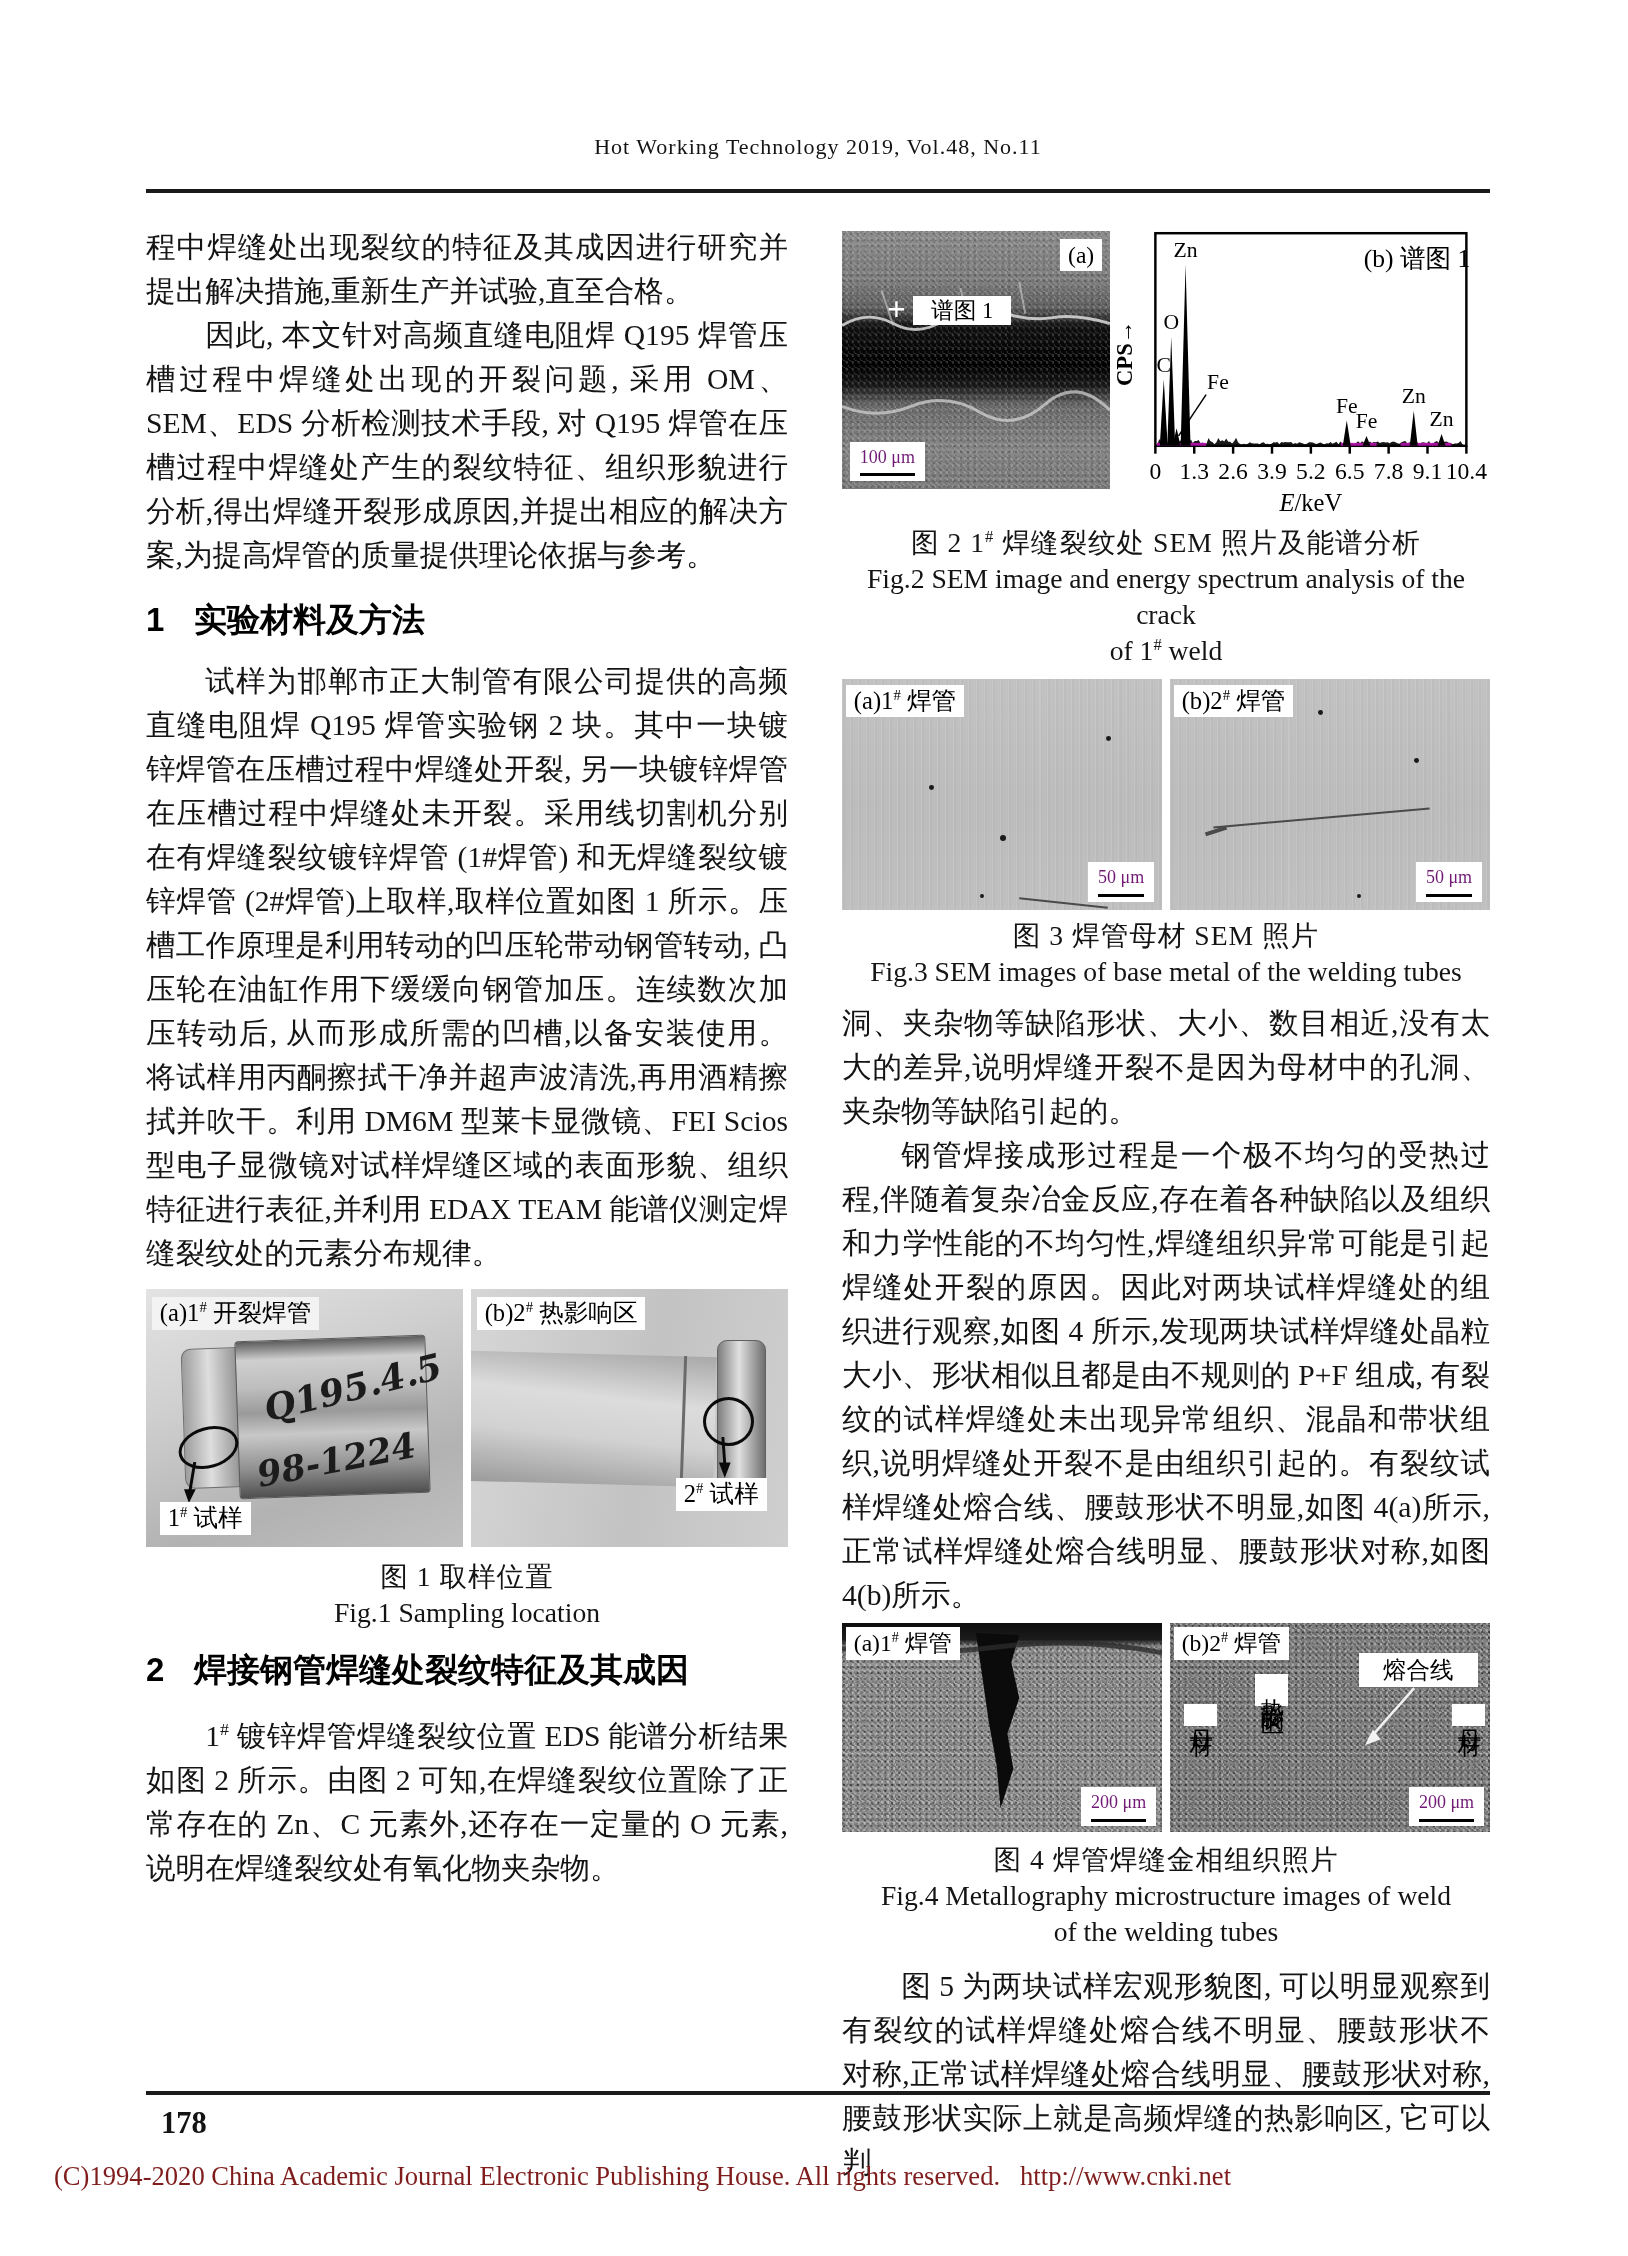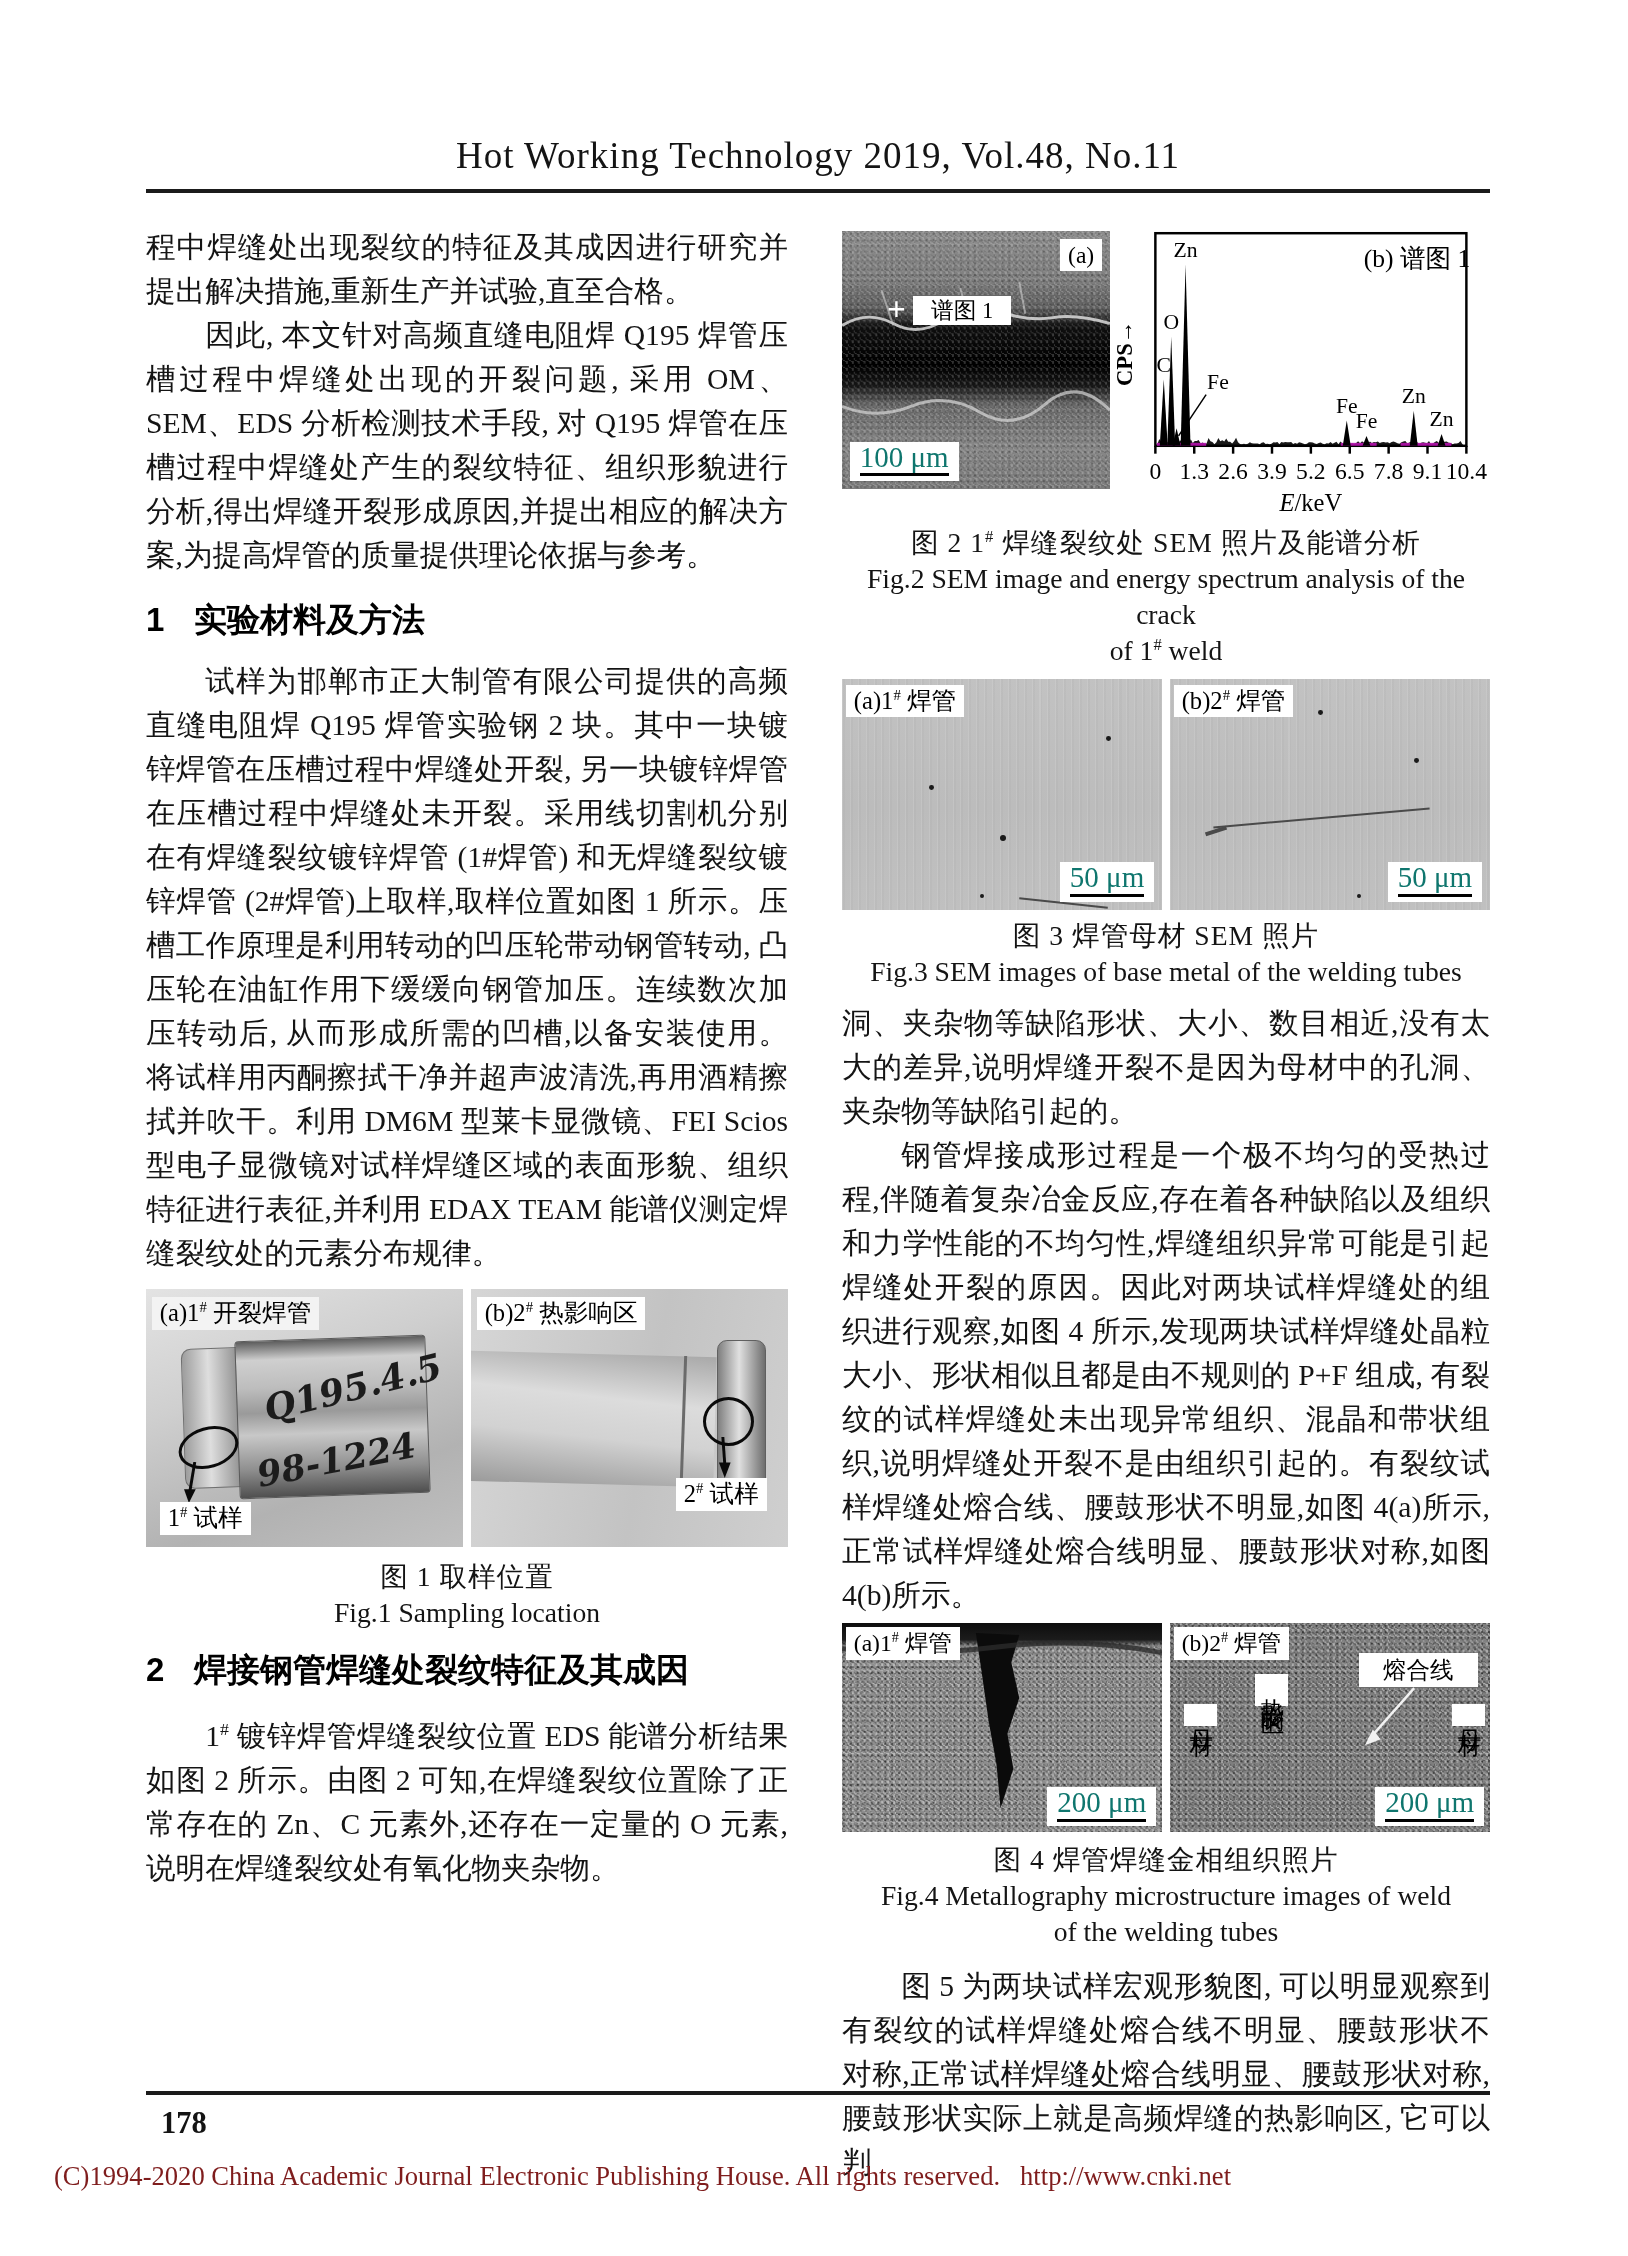--- a/index.html
+++ b/index.html
@@ -1,41 +1,41 @@
 <!DOCTYPE html>
 <html><head>
 <meta charset="utf-8">
 <style>
   html,body{margin:0;padding:0;background:#ffffff;}
   .page{position:relative;width:1628px;height:2257px;background:#fff;overflow:hidden;
         font-family:"Liberation Serif","DejaVu Serif",serif;color:#141414;}
   
   .jheader{position:absolute;left:146px;top:134px;width:1344px;text-align:center;
-           font-size:37px;letter-spacing:1px;}
+           font-size:22px;letter-spacing:1px;}
   .hrule{position:absolute;left:146px;top:189px;width:1344px;height:3.9px;background:#1b1b1b;}
   
   .col{position:absolute;top:225px;}
   .col-left{left:146px;width:642px;}
   .col-right{left:842px;width:648px;}
   p.body{margin:0;font-size:29.6px;line-height:44px;text-align:justify;}
   p.indent{text-indent:2em;}
   .refsup{font-size:0.62em;vertical-align:super;line-height:0;}
   sup{font-size:0.6em;line-height:0;}
   .sec-h{margin-top:17.7px;font-family:"Liberation Sans","DejaVu Sans",sans-serif;
          font-weight:bold;font-size:33px;line-height:49px;color:#000;}
   .sec-h .num{margin-right:29.6px;}
   .sec-h.mt{margin-top:13.8px;}
   
   .figrow{display:flex;gap:7.9px;}
   .photo{position:relative;overflow:hidden;flex:0 0 auto;}
   .plabel{position:absolute;background:#fff;color:#000;font-size:24.6px;line-height:32.5px;
           padding:0 7.9px;white-space:nowrap;}
   .vlabel{writing-mode:vertical-rl;letter-spacing:4.9px;padding:5.9px 2px;line-height:29.6px;font-size:23.6px;}
-  .scalebox{position:absolute;background:#fff;padding:2px 9.9px 4.9px;font-size:29px;
-            line-height:27.6px;text-align:center;color:#0f766e;}
+  .scalebox{position:absolute;background:#fff;padding:2px 9.9px 4.9px;font-size:18px;
+            line-height:27.6px;text-align:center;color:#701a75;}
   .scalebox .bar{height:3px;background:#000;margin-top:2px;}
   .caption{text-align:center;font-size:27.6px;line-height:36px;margin:0;}
   .caption.zh{letter-spacing:1px;}
   
   .f1a{width:317px;height:258px;background:linear-gradient(160deg,#e3e3e3 0%,#cfcfcf 35%,#b2b2b2 72%,#c0c0c0 100%);}
   .f1b{width:317px;height:258px;background:linear-gradient(100deg,#d6d6d6 0%,#c3c3c3 55%,#cfcfcf 100%);}
   .f1a-cap{position:absolute;left:37px;top:59px;width:57px;height:138px;
            background:linear-gradient(90deg,#9d9d9d,#dedede 45%,#8d8d8d);border-radius:9.9px 2px 2px 9.9px;
            border:1px solid #6f6f6f;transform:rotate(-2deg);}
   .f1a-pipe{position:absolute;left:91px;top:49px;width:189px;height:156px;border-radius:3.9px;

